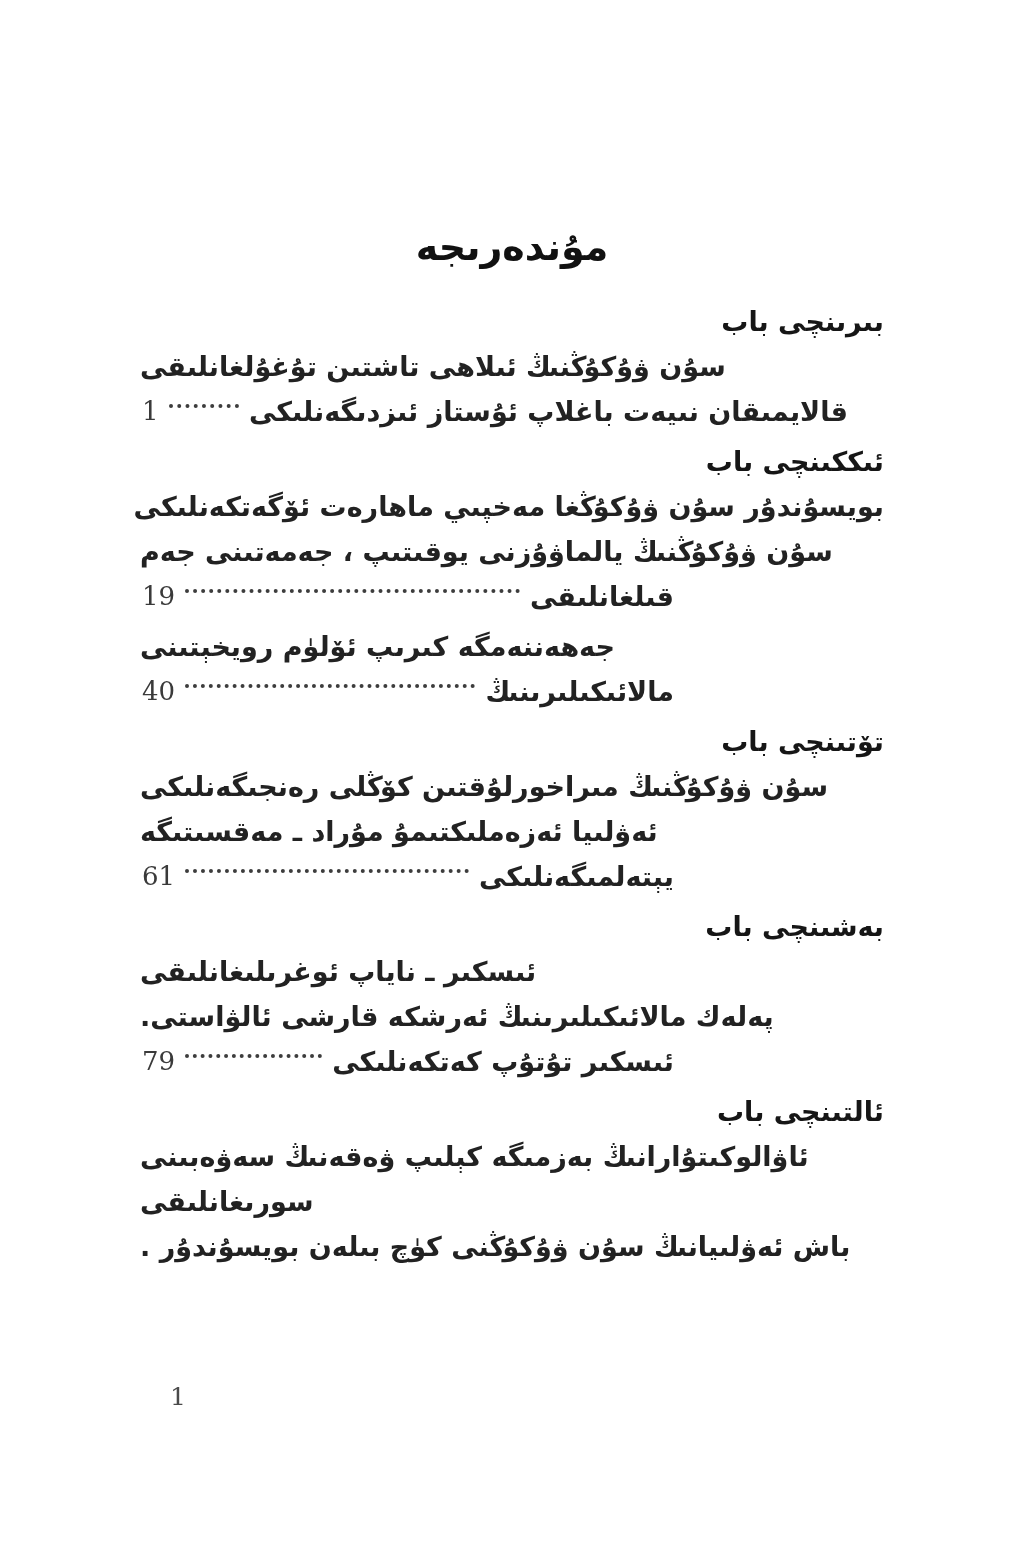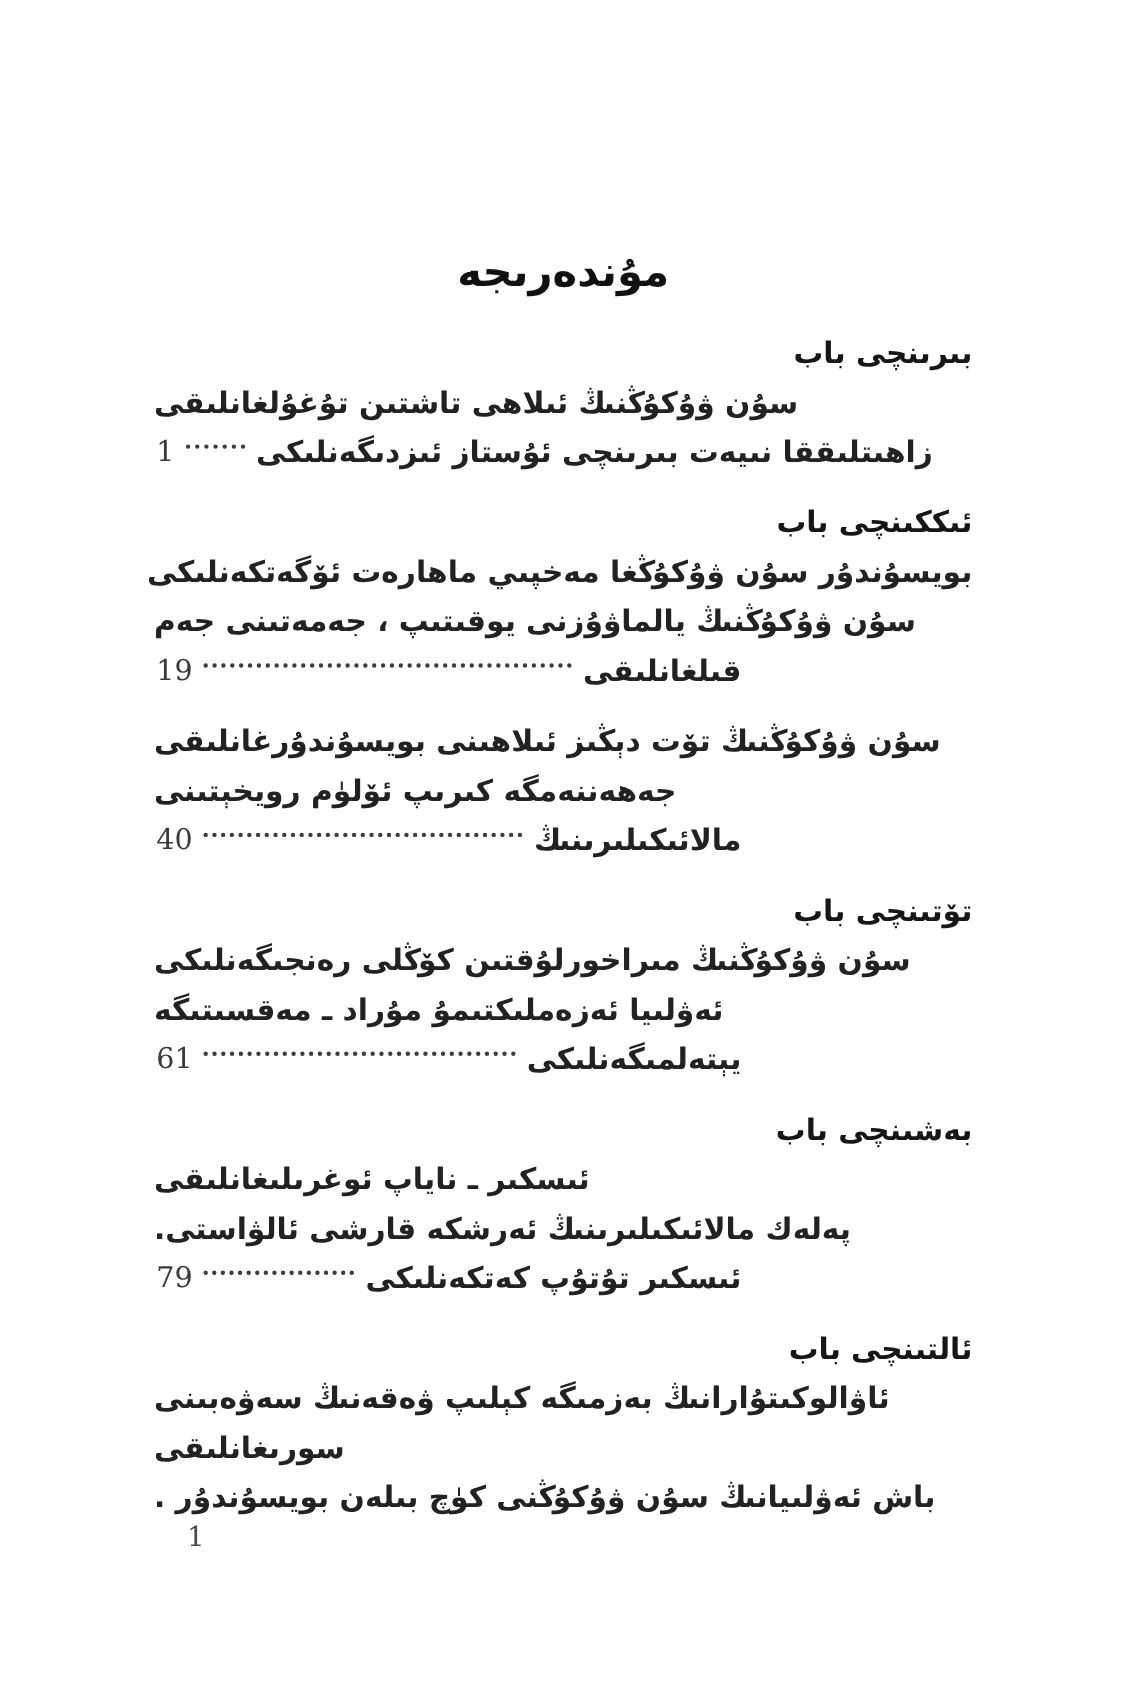--- a/index.html
+++ b/index.html
@@ -19,21 +19,21 @@
     text-align: center;
     font-size: 38px;
     font-weight: 700;
     letter-spacing: 2px;
     color: #111;
   }
   .toc {
     margin-top: 30px;
     padding: 0 140px;
   }
-  .chapter { margin-top: 19px; }
+  .chapter { margin-top: 5px; }
   .chapter-heading {
     margin: 0;
     font-size: 27px;
     font-weight: 700;
     line-height: 45px;
     text-align: right;
     color: #161616;
   }
   .line {
     font-size: 27px;
@@ -85,37 +85,36 @@
 <body>
 
 <div class="page">
   <h1 class="title">مۇندەرىجە</h1>
 
   <div class="toc" id="toc">
       <section class="chapter">
     <h2 class="chapter-heading">بىرىنچى باب</h2>
   <div class="line">سۇن ۋۇكۇڭنىڭ ئىلاھى تاشتىن تۇغۇلغانلىقى</div>
         <div class="leader">
-          <span class="text">زاھىتلىققا نىيەت بىرىنچى ئۇستاز ئىزدىگەنلىكى</span>
+          <span class="text">قالايمىقان نىيەت باغلاپ ئۇستاز ئىزدىگەنلىكى</span>
           <span class="dots"></span>
           <span class="num">1</span>
         </div>
       </section>
       <section class="chapter">
     <h2 class="chapter-heading">ئىككىنچى باب</h2>
   <div class="line">بويسۇندۇر سۇن ۋۇكۇڭغا مەخپىي ماھارەت ئۆگەتكەنلىكى</div>
         <div class="line">سۇن ۋۇكۇڭنىڭ يالماۋۇزنى يوقىتىپ ، جەمەتىنى جەم</div>
         <div class="leader">
           <span class="text">قىلغانلىقى</span>
           <span class="dots"></span>
           <span class="num">19</span>
         </div>
       </section>
       <section class="chapter">
-  <div class="line">سۇن ۋۇكۇڭنىڭ تۆت دېڭىز ئىلاھىنى بويسۇندۇرغانلىقى</div>
         <div class="line">جەھەننەمگە كىرىپ ئۆلۈم رويخېتىنى</div>
         <div class="leader">
           <span class="text">مالائىكىلىرىنىڭ</span>
           <span class="dots"></span>
           <span class="num">40</span>
         </div>
       </section>
       <section class="chapter">
     <h2 class="chapter-heading">تۆتىنچى باب</h2>
   <div class="line">سۇن ۋۇكۇڭنىڭ مىراخورلۇقتىن كۆڭلى رەنجىگەنلىكى</div>

